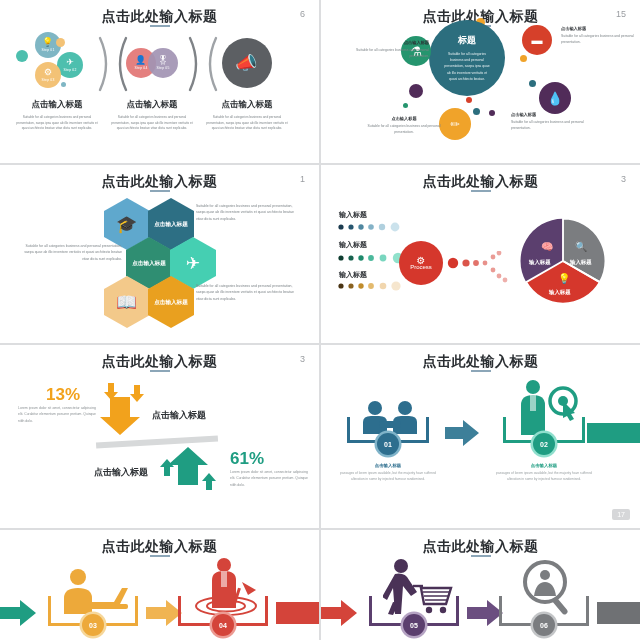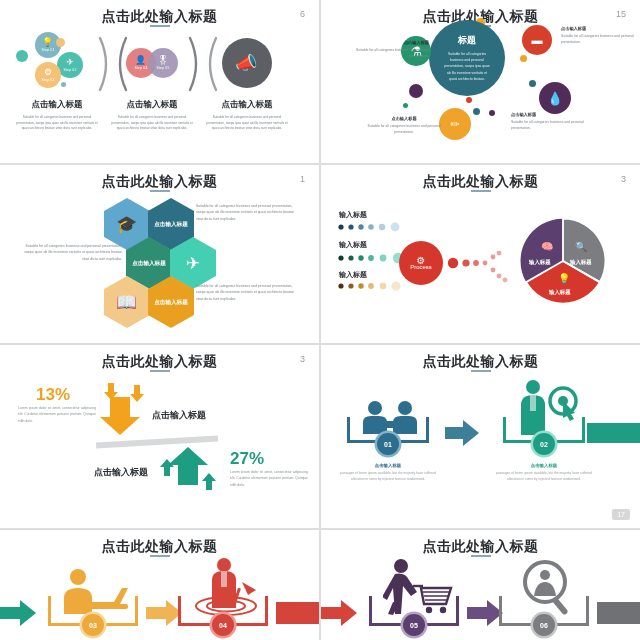--- a/index.html
+++ b/index.html
@@ -347,39 +347,39 @@
     </div>
   </div>
 
   <div class="hgap" style="grid-column:1/4"></div>
 
   <div class="slide">
     <div class="s-title">点击此处输入标题</div>
     <div class="s-underline"></div>
     <div class="s-num">3</div>
 
-    <div class="pct" style="left:36px;top:40px;color:#f2a21c">13%</div>
+    <div class="pct" style="left:46px;top:40px;color:#f2a21c">13%</div>
     <div class="s16-body" style="left:18px;top:60px">Lorem ipsum dolor sit amet, consectetur adipiscing elit. Curabitur elementum posuere pretium. Quisque nibh dolo.</div>
 
     <svg style="position:absolute;left:92px;top:36px;width:56px;height:58px" viewBox="0 0 56 58">
       <path d="M18 16 h20 v20 h10 L28 54 L8 36 h10 Z" fill="#f2a21c"></path>
       <path d="M4 2 h6 v9 h4 L7 19 L0 11 h4 Z" fill="#f2a21c" transform="translate(12,0)"></path>
       <path d="M4 2 h6 v9 h4 L7 19 L0 11 h4 Z" fill="#f2a21c" transform="translate(38,2)"></path>
     </svg>
     <div class="s16-cap" style="left:152px;top:64px">点击输入标题</div>
 
     <div class="s16-bar" style="left:96px;top:94px;width:122px;transform:rotate(-3.4deg)"></div>
 
     <div class="s16-cap" style="left:94px;top:121px">点击输入标题</div>
     <svg style="position:absolute;left:160px;top:98px;width:56px;height:58px" viewBox="0 0 56 58">
       <path d="M18 42 h20 V22 h10 L28 4 L8 22 h10 Z" fill="#1f9d82"></path>
       <path d="M4 17 h6 V8 h4 L7 0 L0 8 h4 Z" fill="#1f9d82" transform="translate(0,16)"></path>
       <path d="M4 17 h6 V8 h4 L7 0 L0 8 h4 Z" fill="#1f9d82" transform="translate(42,30)"></path>
     </svg>
-    <div class="pct" style="left:230px;top:104px;color:#1f9d82">27%</div>
+    <div class="pct" style="left:230px;top:104px;color:#1f9d82">61%</div>
     <div class="s16-body" style="left:230px;top:124px">Lorem ipsum dolor sit amet, consectetur adipiscing elit. Curabitur elementum posuere pretium. Quisque nibh dolo.</div>
   </div>
 
   <div class="vgap"></div>
 
   <div class="slide">
     <div class="s-title">点击此处输入标题</div>
     <div class="s-underline"></div>
     <div class="s-num boxed">17</div>
 

